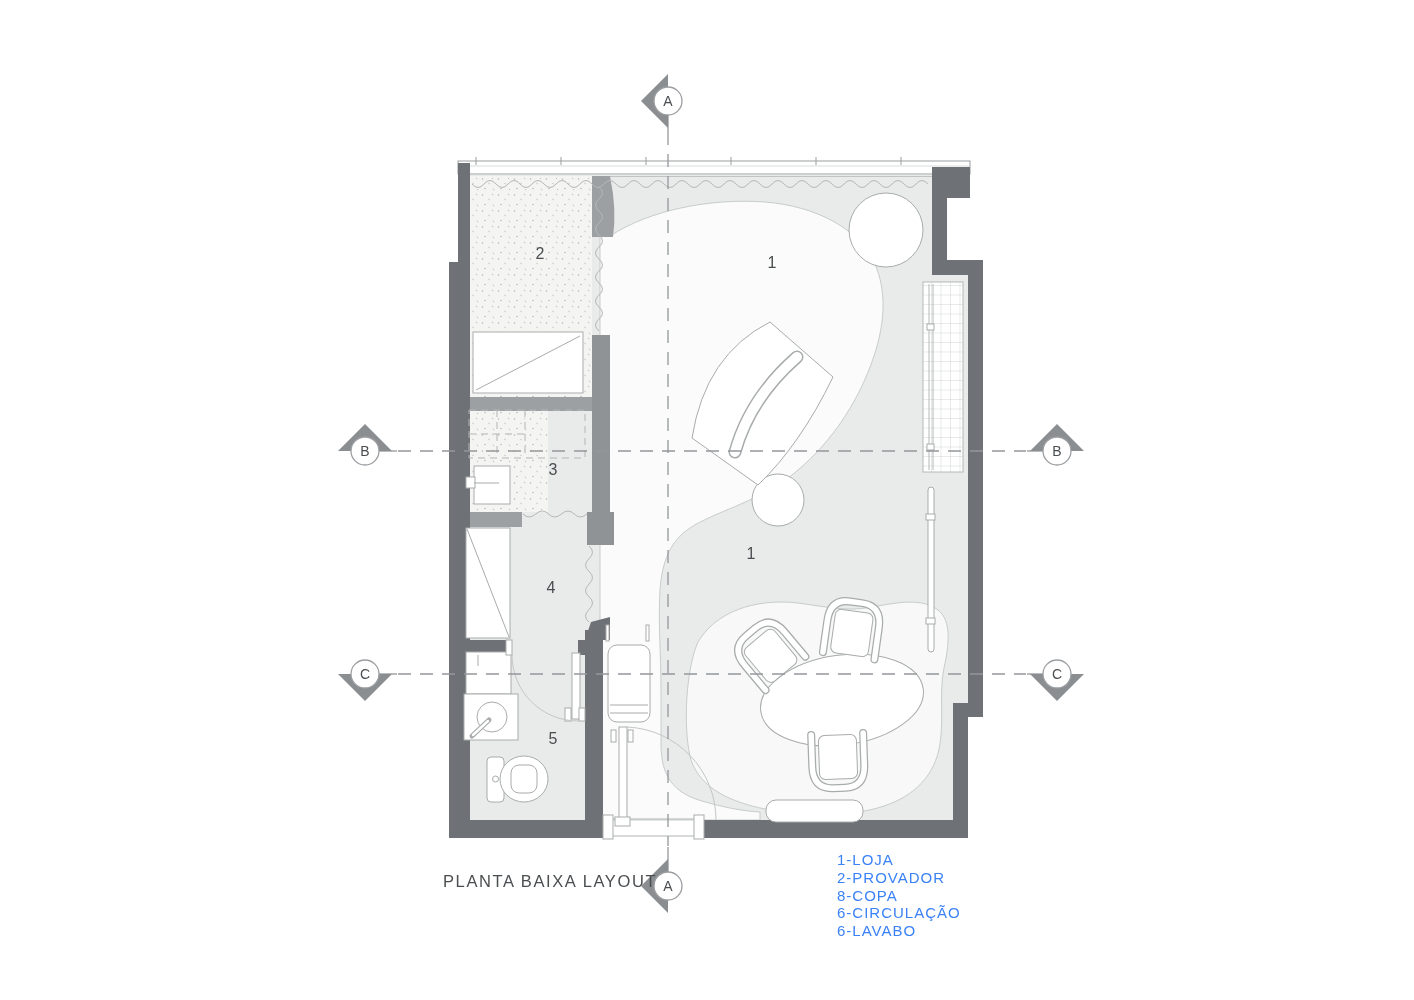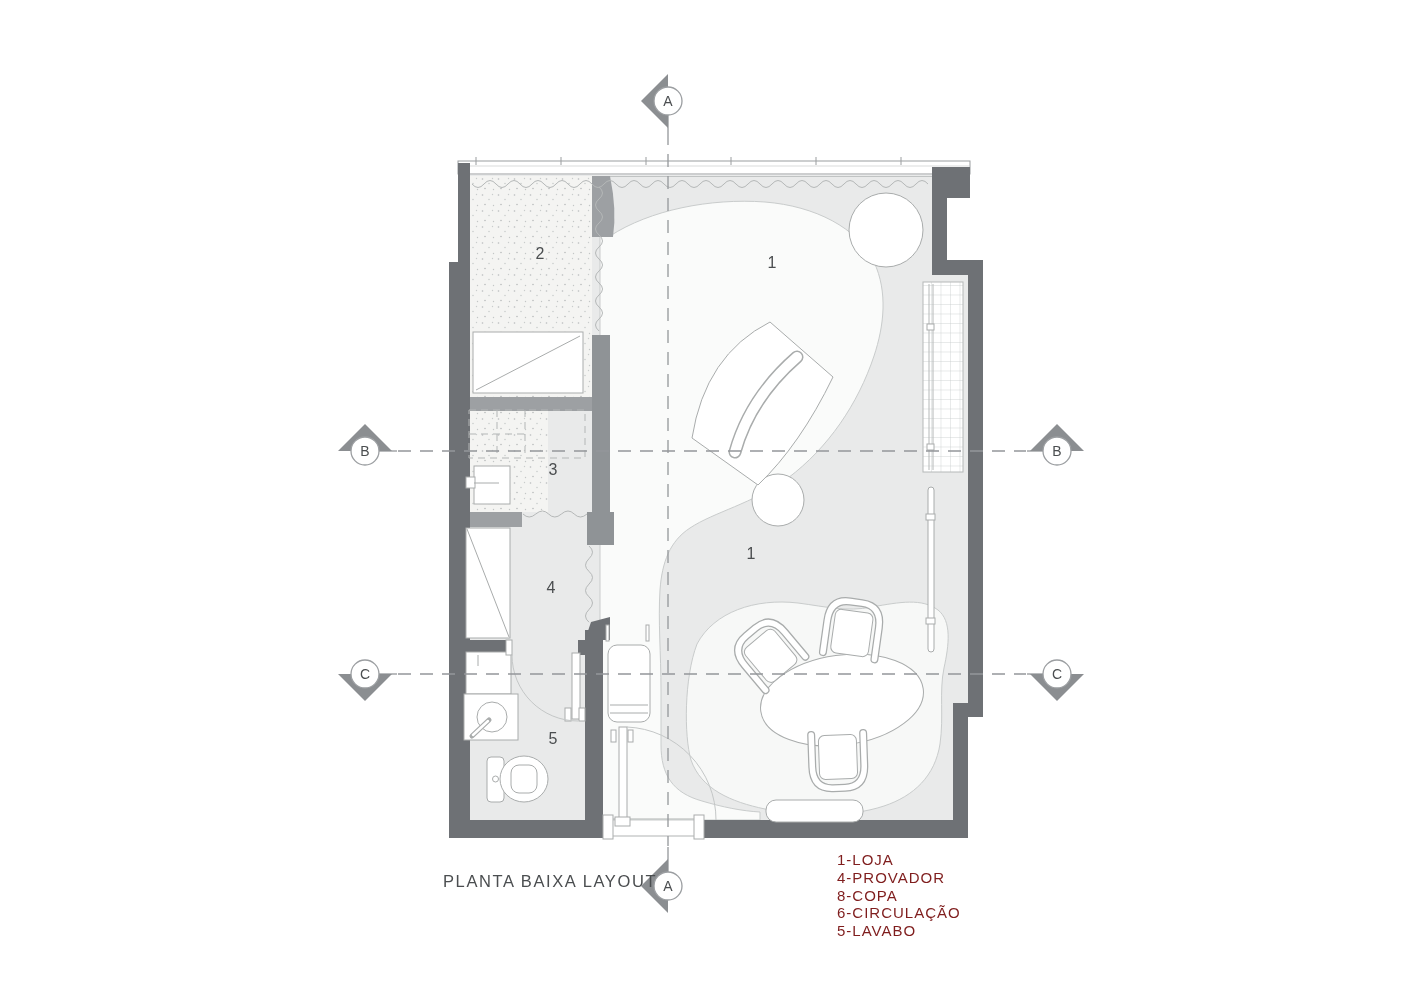--- a/index.html
+++ b/index.html
@@ -1,21 +1,21 @@
 <!DOCTYPE html>
 <html><head>
 <meta charset="utf-8">
 <style>
   html,body{margin:0;padding:0;background:#ffffff;}
   .page{position:relative;width:1414px;height:1000px;background:#ffffff;overflow:hidden;
         font-family:"Liberation Sans", sans-serif;}
   svg{position:absolute;left:0;top:0;}
   .plan-title{position:absolute;left:443px;top:872px;font-size:16.5px;letter-spacing:1.6px;
               color:#4b4e50;white-space:nowrap;}
-  .legend{position:absolute;left:837px;top:851px;color:#7f1d1d;font-size:15px;
+  .legend{position:absolute;left:837px;top:851px;color:#3b82f6;font-size:15px;
           letter-spacing:1px;line-height:17.8px;white-space:nowrap;}
   .room-label{font-size:16px;fill:#4b4e50;}
   .marker-letter{font-size:14px;fill:#4b4e50;}
   text{font-family:"Liberation Sans", sans-serif;}
 </style>
 </head>
 <body>
 
 <div class="page">
 
@@ -267,19 +267,19 @@
     <text class="room-label" x="751" y="559" text-anchor="middle">1</text>
     <text class="room-label" x="551" y="593" text-anchor="middle">4</text>
     <text class="room-label" x="553" y="744" text-anchor="middle">5</text>
   </g>
 </svg>
 
 <div class="plan-title">PLANTA BAIXA LAYOUT</div>
 
 <div class="legend">
   <div>1-LOJA</div>
-  <div>4-PROVADOR</div>
+  <div>2-PROVADOR</div>
   <div>8-COPA</div>
   <div>6-CIRCULAÇÃO</div>
-  <div>5-LAVABO</div>
+  <div>6-LAVABO</div>
 </div>
 
 </div>
 
 </body></html>

